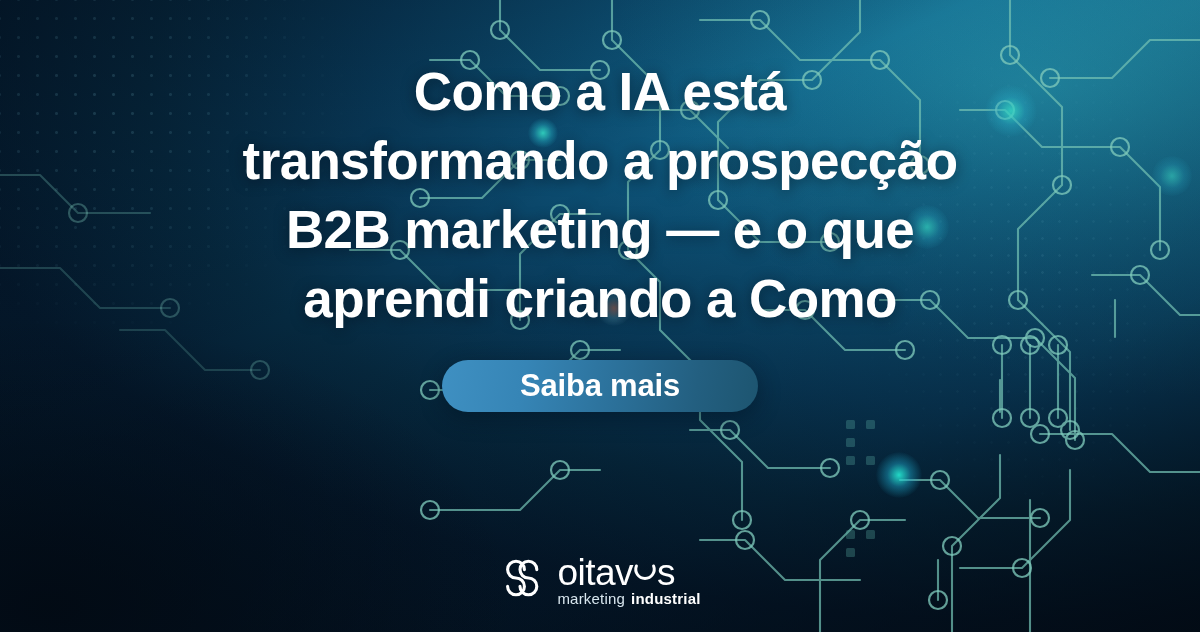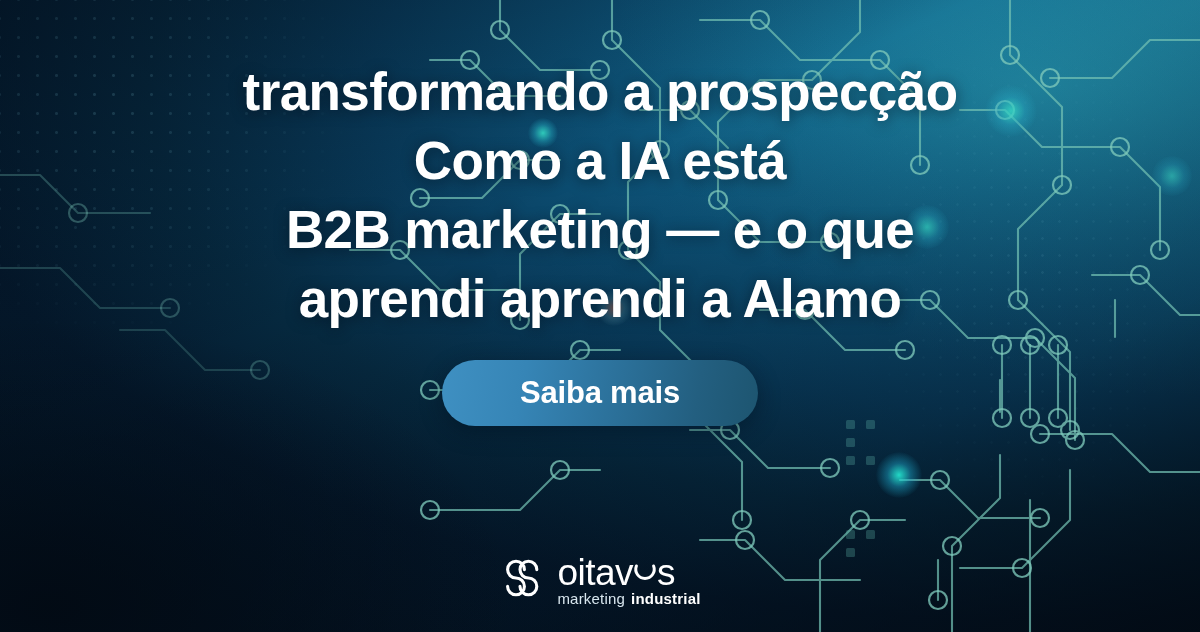--- a/index.html
+++ b/index.html
@@ -106,21 +106,21 @@
     margin-top: 26px;
     display: flex;
     justify-content: center;
     width: 100%;
   }
   .cta-button {
     display: inline-flex;
     align-items: center;
     justify-content: center;
     width: 316px;
-    height: 66px;
+    height: 52px;
     border: none;
     border-radius: 33px;
     cursor: pointer;
     color: #ffffff;
     font-family: "Liberation Sans", "DejaVu Sans", sans-serif;
     font-size: 31px;
     font-weight: 700;
     letter-spacing: -0.2px;
     background: linear-gradient(100deg, #3c8cbe 0%, #3483b4 28%, #2a6e99 58%, #215madd 78%, #1e5672 100%);
     background-image: linear-gradient(100deg, #3f90c2 0%, #3685b6 26%, #2b7099 56%, #235f80 80%, #1d5570 100%);
@@ -301,24 +301,24 @@
   <div class="glow-dot" style="left:528px; top:118px; width:30px; height:30px; background:radial-gradient(circle, rgba(49,208,190,0.95) 0%, rgba(36,170,190,0.45) 40%, rgba(20,120,160,0) 72%);"></div>
   <div class="glow-dot" style="left:596px; top:290px; width:36px; height:36px; background:radial-gradient(circle, rgba(216,120,90,0.55) 0%, rgba(90,150,170,0.35) 40%, rgba(20,120,160,0) 72%);"></div>
   <div class="glow-dot" style="left:985px; top:85px; width:52px; height:52px; background:radial-gradient(circle, rgba(54,214,195,0.85) 0%, rgba(40,170,195,0.40) 38%, rgba(20,120,160,0) 72%);"></div>
   <div class="glow-dot" style="left:905px; top:205px; width:44px; height:44px; background:radial-gradient(circle, rgba(54,214,195,0.70) 0%, rgba(40,170,195,0.32) 40%, rgba(20,120,160,0) 74%);"></div>
   <div class="glow-dot" style="left:876px; top:452px; width:46px; height:46px; background:radial-gradient(circle, rgba(36,226,206,0.95) 0%, rgba(30,170,205,0.45) 36%, rgba(16,110,160,0) 72%);"></div>
   <div class="glow-dot" style="left:1152px; top:156px; width:40px; height:40px; background:radial-gradient(circle, rgba(60,220,200,0.55) 0%, rgba(40,170,195,0.25) 42%, rgba(20,120,160,0) 75%);"></div>
 
   <div class="content">
 
     <h1 class="headline">
+      <span class="ln">Como a IA está</span>
       <span class="ln">transformando a prospecção</span>
-      <span class="ln">Como a IA está</span>
       <span class="ln">B2B marketing — e o que</span>
-      <span class="ln">aprendi aprendi a Alamo</span>
+      <span class="ln">aprendi criando a Como</span>
     </h1>
 
     <div class="cta-wrap">
       <button class="cta-button" type="button">Saiba mais</button>
     </div>
 
     <div class="spacer"></div>
 
     <div class="logo">
       <span class="logo-mark">

